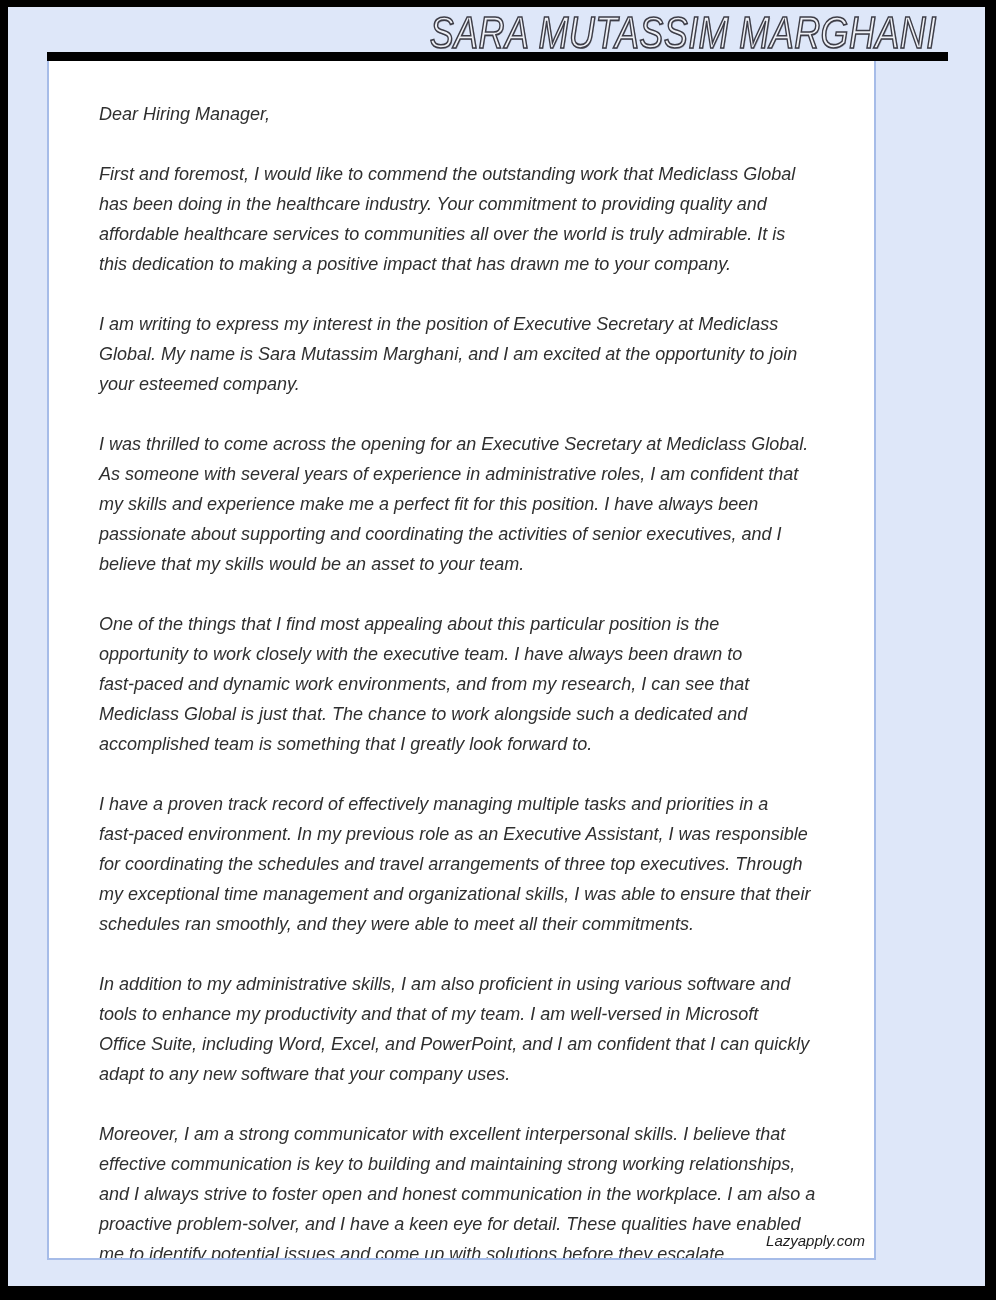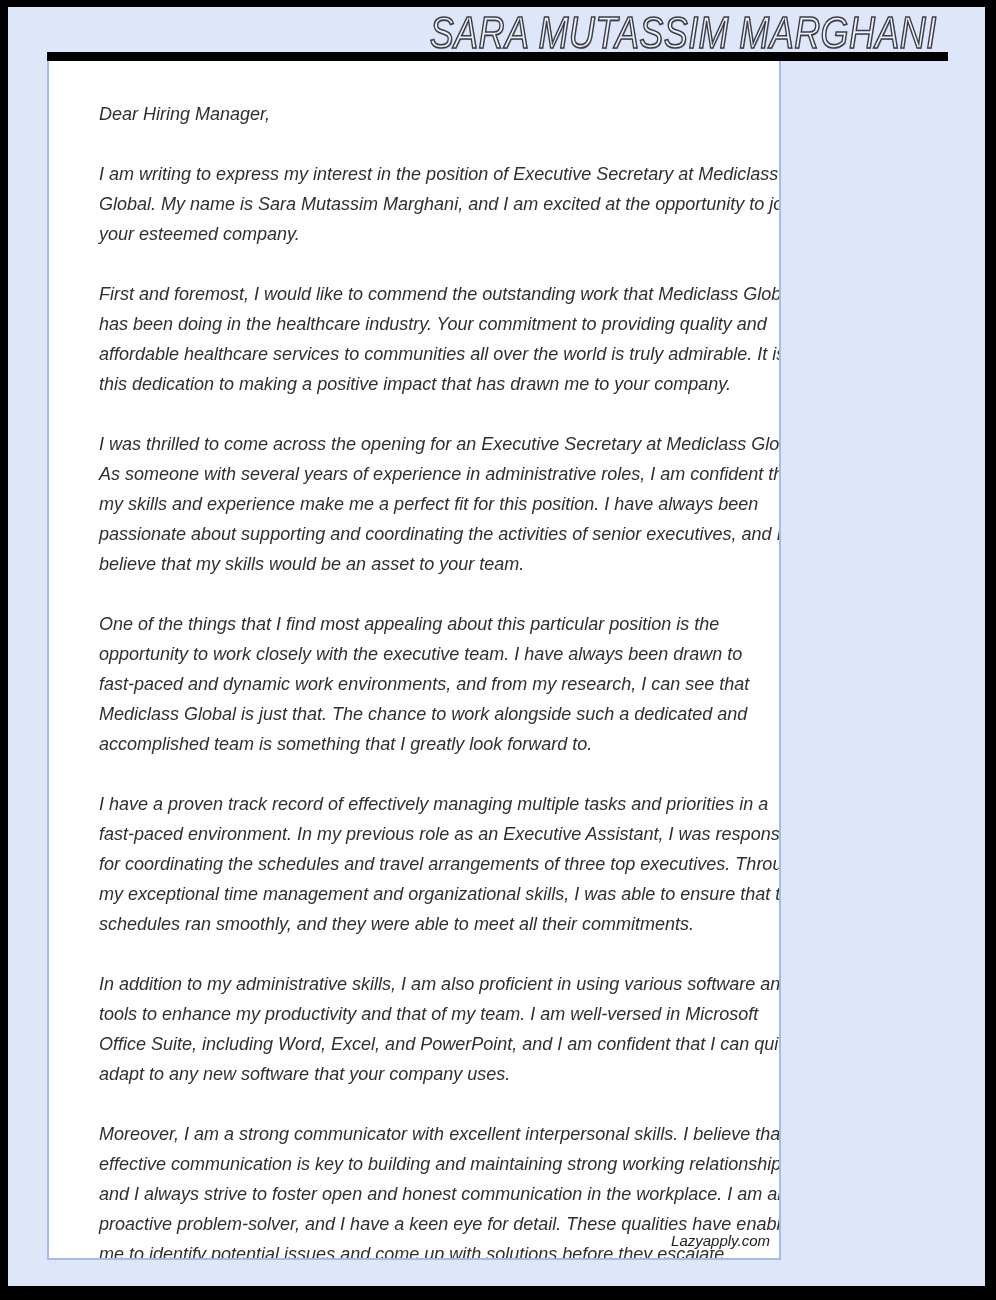--- a/index.html
+++ b/index.html
@@ -41,21 +41,21 @@
     left: 39px;
     top: 45px;
     width: 901px;
     height: 9px;
     background: #000000;
   }
   .sheet {
     position: absolute;
     left: 39px;
     top: 54px;
-    width: 734px;
+    width: 829px;
     height: 1199px;
     box-sizing: border-box;
     background: #ffffff;
     border: 2px solid #a6bce8;
     border-top: 0;
     padding: 38px 48px 0 50px;
     overflow: hidden;
   }
   .letter p {
     margin: 0 0 30px 0;
@@ -82,27 +82,27 @@
 
 <div class="page">
 
   <div class="name-header">SARA MUTASSIM MARGHANI</div>
 
   <div class="header-rule"></div>
 
   <div class="sheet">
     <div class="letter">
       <p>Dear Hiring Manager,</p>
-      <p>I am writing to express my interest in the position of Executive Secretary at Mediclass
-Global. My name is Sara Mutassim Marghani, and I am excited at the opportunity to join
-your esteemed company.</p>
       <p>First and foremost, I would like to commend the outstanding work that Mediclass Global
 has been doing in the healthcare industry. Your commitment to providing quality and
 affordable healthcare services to communities all over the world is truly admirable. It is
 this dedication to making a positive impact that has drawn me to your company.</p>
+      <p>I am writing to express my interest in the position of Executive Secretary at Mediclass
+Global. My name is Sara Mutassim Marghani, and I am excited at the opportunity to join
+your esteemed company.</p>
       <p>I was thrilled to come across the opening for an Executive Secretary at Mediclass Global.
 As someone with several years of experience in administrative roles, I am confident that
 my skills and experience make me a perfect fit for this position. I have always been
 passionate about supporting and coordinating the activities of senior executives, and I
 believe that my skills would be an asset to your team.</p>
       <p>One of the things that I find most appealing about this particular position is the
 opportunity to work closely with the executive team. I have always been drawn to
 fast-paced and dynamic work environments, and from my research, I can see that
 Mediclass Global is just that. The chance to work alongside such a dedicated and
 accomplished team is something that I greatly look forward to.</p>

